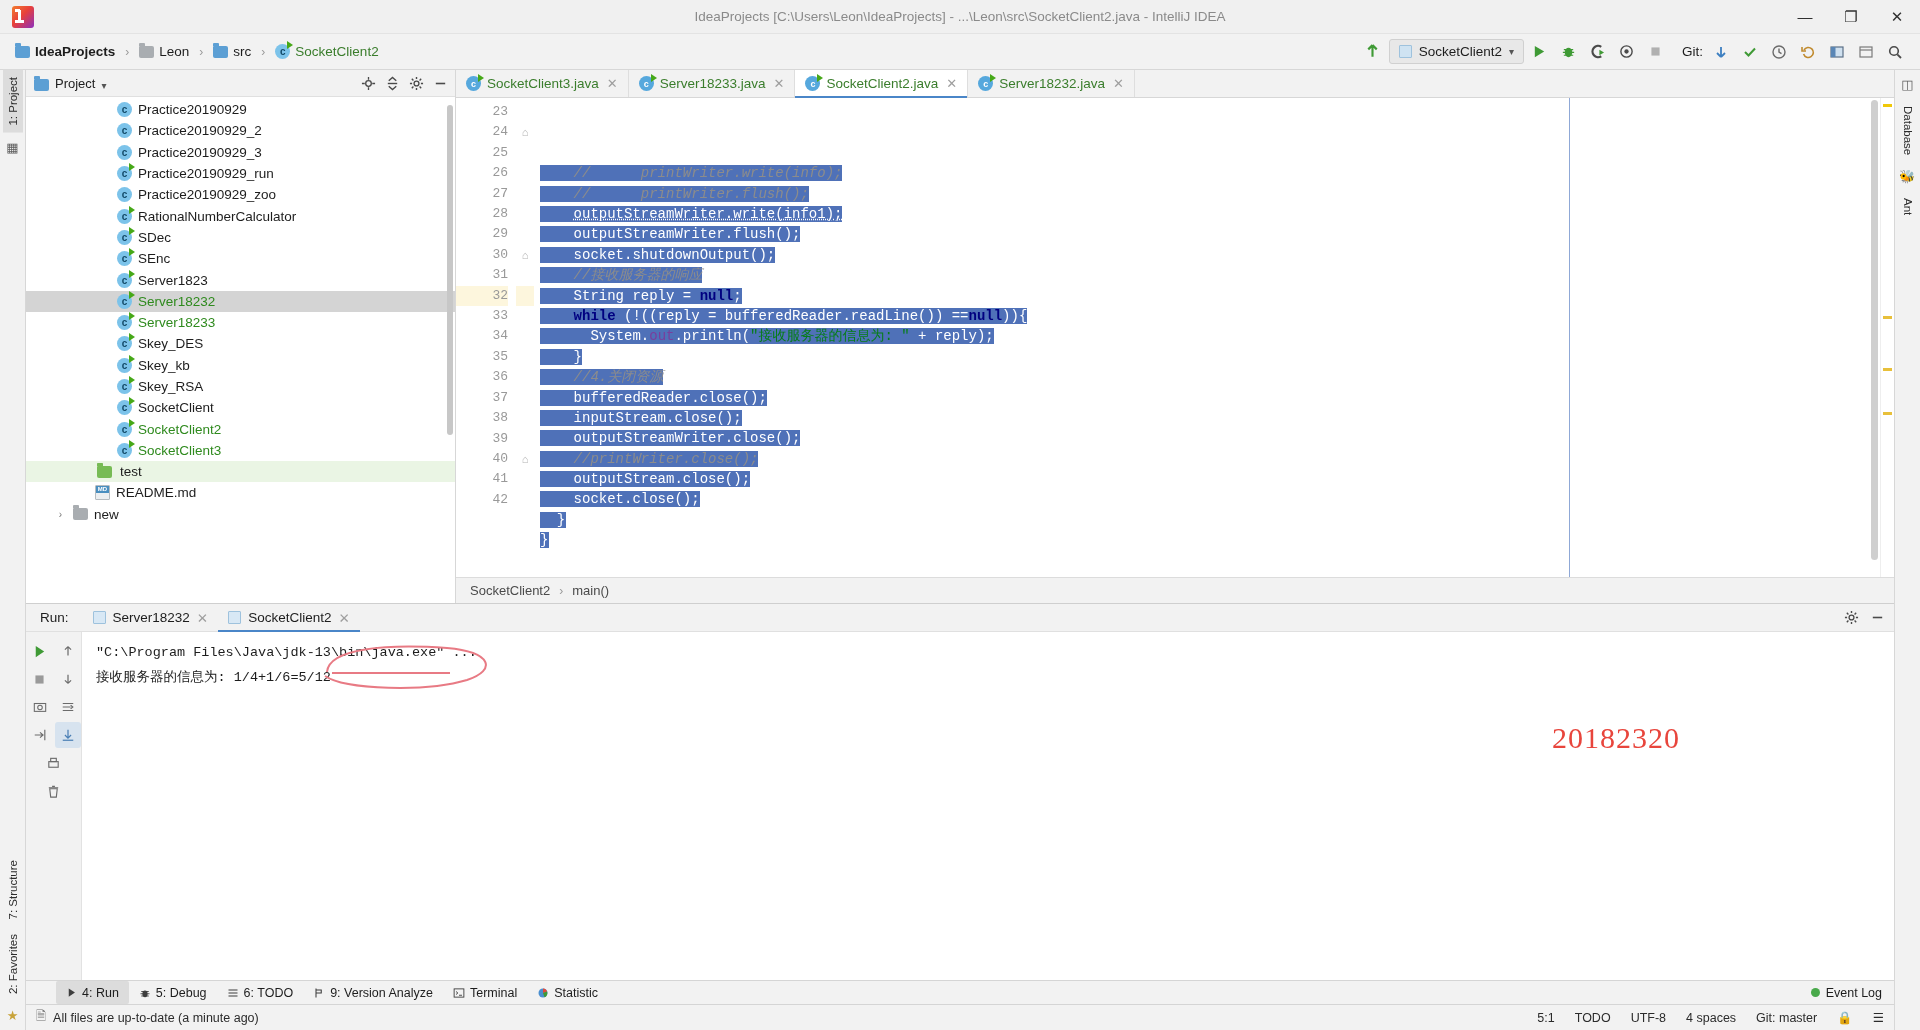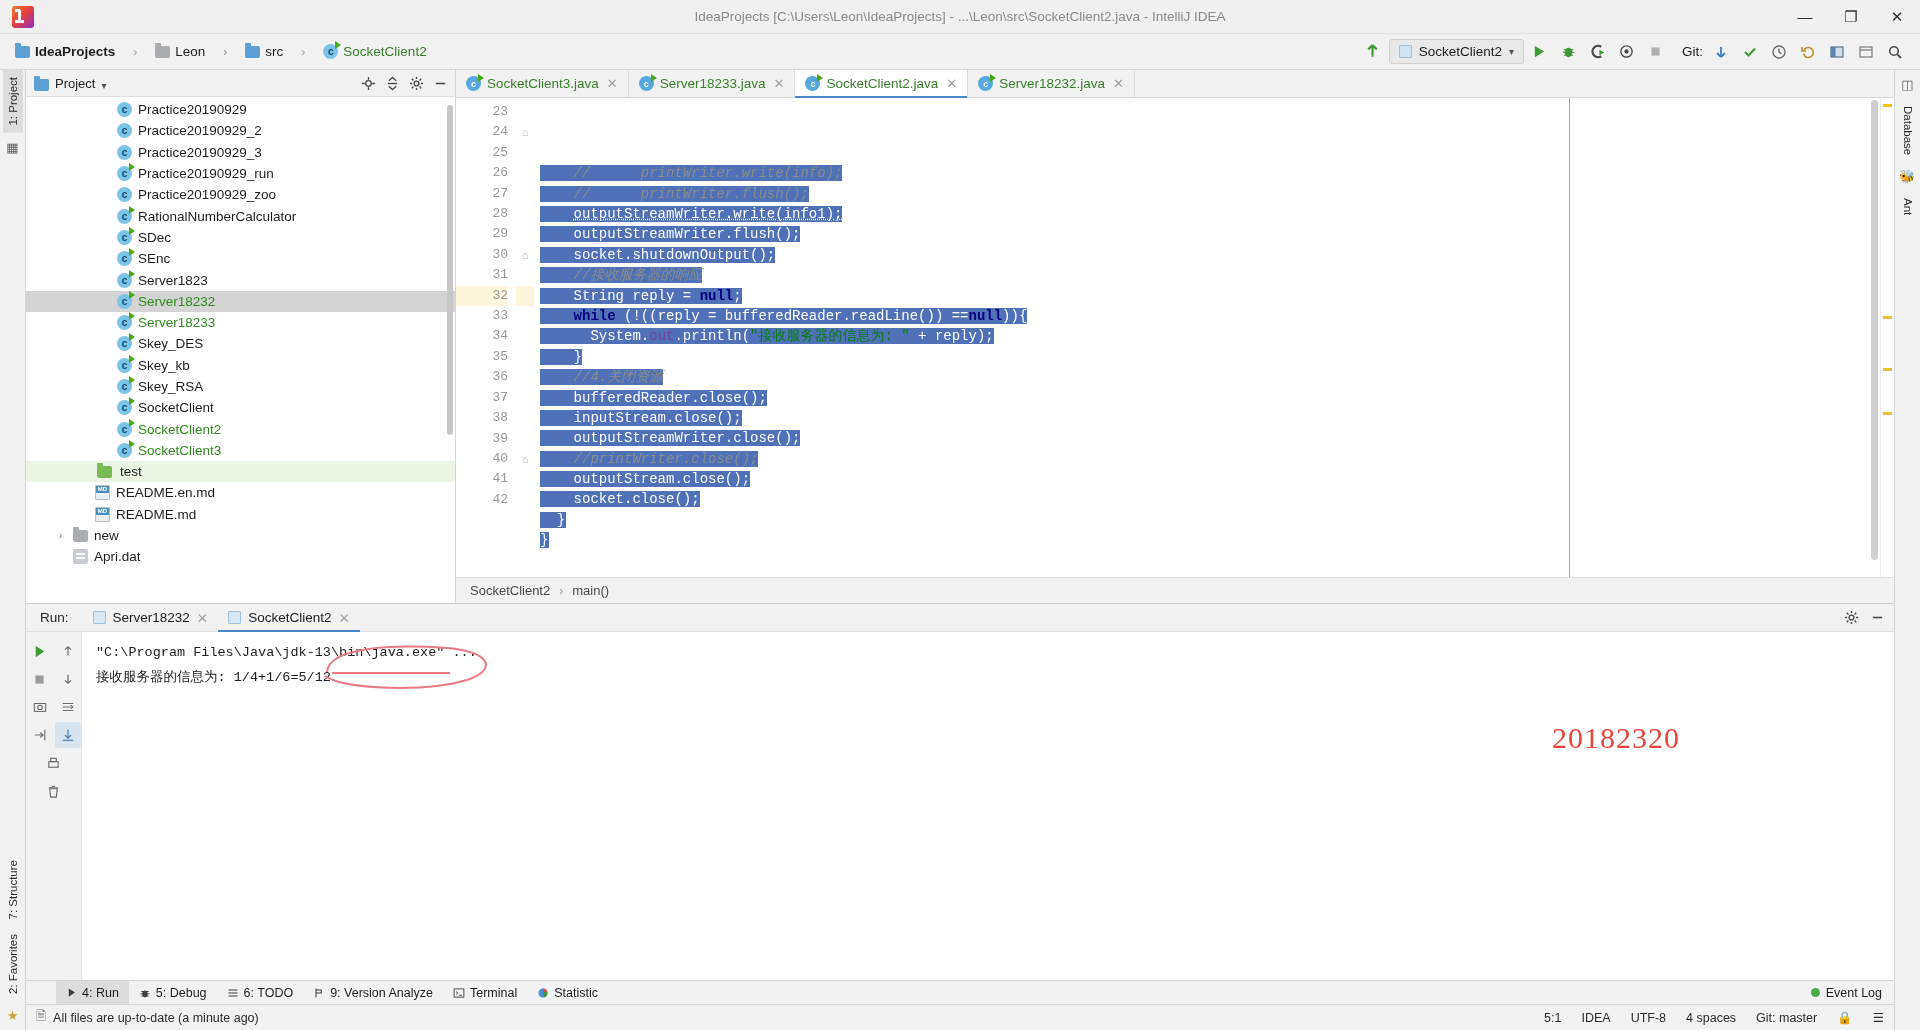--- a/index.html
+++ b/index.html
@@ -23,21 +23,21 @@
   .menubar { display:flex; align-items:center; gap:0px; }
   .menu-item { padding:5px 11px; font-size:14px; color:#1d1d1d; cursor:default; border-radius:2px;}
   .win-title { position:absolute; left:0; right:0; text-align:center; font-size:13.5px; color:#8a8a8a;
                pointer-events:none; }
   .win-ctl { margin-left:auto; display:flex; align-items:stretch; height:34px; }
   .win-btn { width:46px; display:flex;align-items:center;justify-content:center; font-size:15px; color:#303030;}
 
   
   .navbar { height:36px; background:#f2f2f2; display:flex; align-items:center; padding:0 6px 0 10px;
             border-bottom:1px solid #d7d7d7; flex:0 0 36px;}
-  .crumbs { display:flex; align-items:center; gap:12px;}
+  .crumbs { display:flex; align-items:center; gap:4px;}
   .crumb { display:flex; align-items:center; gap:5px; padding:3px 5px; border-radius:3px; font-size:13.5px;}
   .crumb.bold { font-weight:bold; }
   .crumb.green { color:#3a7d2c; }
   .sep { color:#9a9a9a; font-size:12px; padding:0 1px;}
   .ico-folder { width:15px;height:12px;background:#b8bcc0; border-radius:1px 2px 2px 2px; position:relative; flex:none;}
   .ico-folder:before{content:"";position:absolute;top:-3px;left:0;width:6px;height:3px;background:#b8bcc0;border-radius:1px 1px 0 0;}
   .ico-folder.blue{ background:#5c9fd4;}
   .ico-folder.blue:before{ background:#5c9fd4;}
   .ico-folder.dark{ background:#a9adb1;}
   .ico-folder.dark:before{ background:#a9adb1;}
@@ -419,38 +419,26 @@
                 <span class="ico-folder src-green" style="background: rgb(119, 187, 85);">
                   <span style="position:absolute;top:-3px;left:0;width:6px;height:3px;background:#77bb55;border-radius:1px 1px 0 0"></span>
                 </span>
                 <span class="lbl">test</span>
               </div>
               <div class="trow" style="padding-left: 50px;">
                 <span class="twirl"></span>
                 <span class="ico-md">
                   <i>MD</i>
                 </span>
-                <span class="lbl">README.en.md</span>
-              </div>
-              <div class="trow" style="padding-left: 50px;">
-                <span class="twirl"></span>
-                <span class="ico-md">
-                  <i>MD</i>
-                </span>
                 <span class="lbl">README.md</span>
               </div>
               <div class="trow" style="padding-left: 28px;">
                 <span class="twirl">›</span>
                 <span class="ico-folder dark"></span>
                 <span class="lbl">new</span>
-              </div>
-              <div class="trow" style="padding-left: 28px;">
-                <span class="twirl"></span>
-                <span class="ico-dat"></span>
-                <span class="lbl">Apri.dat</span>
               </div>
               <div class="tree-scroll"></div>
             </div>
         </div>
 
         <div class="editor-col">
           <div class="tabbar" id="editor-tabs">
               <div class="etab">
                 <span class="ico-java">c</span>
                 <span class="nm">SocketClient3.java</span>
@@ -704,21 +692,21 @@
             <span class="green-dot"></span>
             <span>Event Log</span>
           </div>
         </div>
 
       <div class="statusbar">
         <span style="margin-right:7px;color:#707070">🗎</span>
         <span>All files are up-to-date (a minute ago)</span>
         <div class="sb-right">
           <span class="sb-it">5:1</span>
-          <span class="sb-it">IDEA</span>
+          <span class="sb-it">TODO</span>
           <span class="sb-it">UTF-8</span>
           <span class="sb-it">4 spaces</span>
           <span class="sb-it">Git: master</span>
           <span class="sb-it">🔒</span>
           <span class="sb-it">☰</span>
         </div>
       </div>
     </div>
 
     <div class="right-rail">

